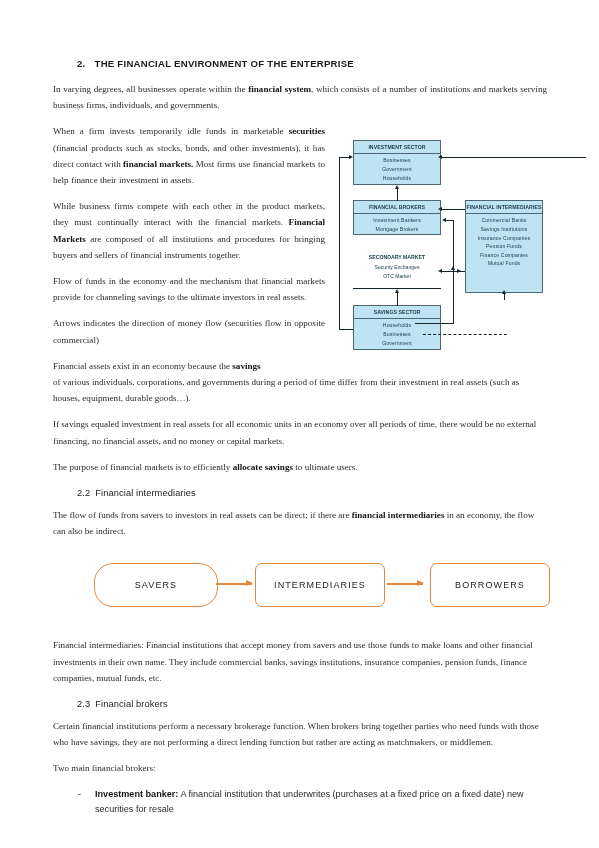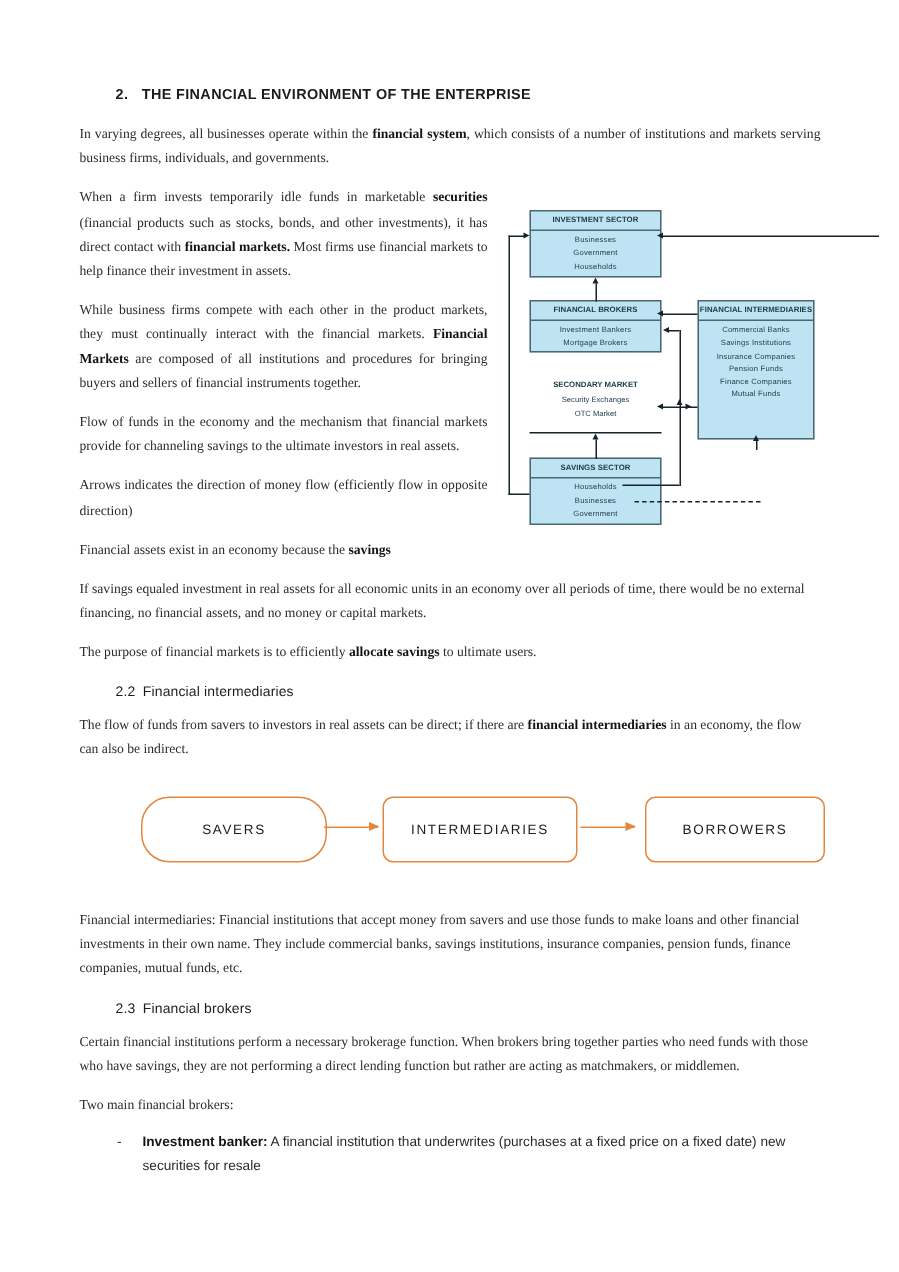--- a/index.html
+++ b/index.html
@@ -257,24 +257,24 @@
     </div>
 
     <p class="para"><span>In varying degrees, all businesses operate within the </span><b>financial system</b><span>, which consists of a number of institutions and markets serving business firms, individuals, and governments.</span></p>
 
     <p class="para narrow"><span>When a firm invests temporarily idle funds in marketable </span><b>securities</b><span> (financial products such as stocks, bonds, and other investments), it has direct contact with </span><b>financial markets.</b><span> Most firms use financial markets to help finance their investment in assets.</span></p>
 
     <p class="para narrow"><span>While business firms compete with each other in the product markets, they must continually interact with the financial markets. </span><b>Financial Markets</b><span> are composed of all institutions and procedures for bringing buyers and sellers of financial instruments together.</span></p>
 
     <p class="para narrow">Flow of funds in the economy and the mechanism that financial markets provide for channeling savings to the ultimate investors in real assets.</p>
 
-    <p class="para narrow gray">Arrows indicates the direction of money flow (efficiently flow in opposite direction)</p>
-
-
-    <p class="para left"><span>Financial assets exist in an economy because the </span><b>savings</b><br></p>
+    <p class="para narrow gray">Arrows indicates the direction of money flow (securities flow in opposite commercial)</p>
+
+
+    <p class="para left"><span>Financial assets exist in an economy because the </span><b>savings</b><br><span> of various individuals, corporations, and governments during a period of time differ from their investment in real assets (such as houses, equipment, durable goods…).</span></p>
 
     <p class="para left">If savings equaled investment in real assets for all economic units in an economy over all periods of time, there would be no external financing, no financial assets, and no money or capital markets.</p>
 
     <p class="para left"><span>The purpose of financial markets is to efficiently </span><b>allocate savings</b><span> to ultimate users.</span></p>
 
     <div class="h3">
       <span class="num">2.2</span><span>Financial intermediaries</span>
     </div>
 
     <p class="para left"><span>The flow of funds from savers to investors in real assets can be direct; if there are </span><b>financial intermediaries</b><span> in an economy, the flow can also be indirect.</span></p>

